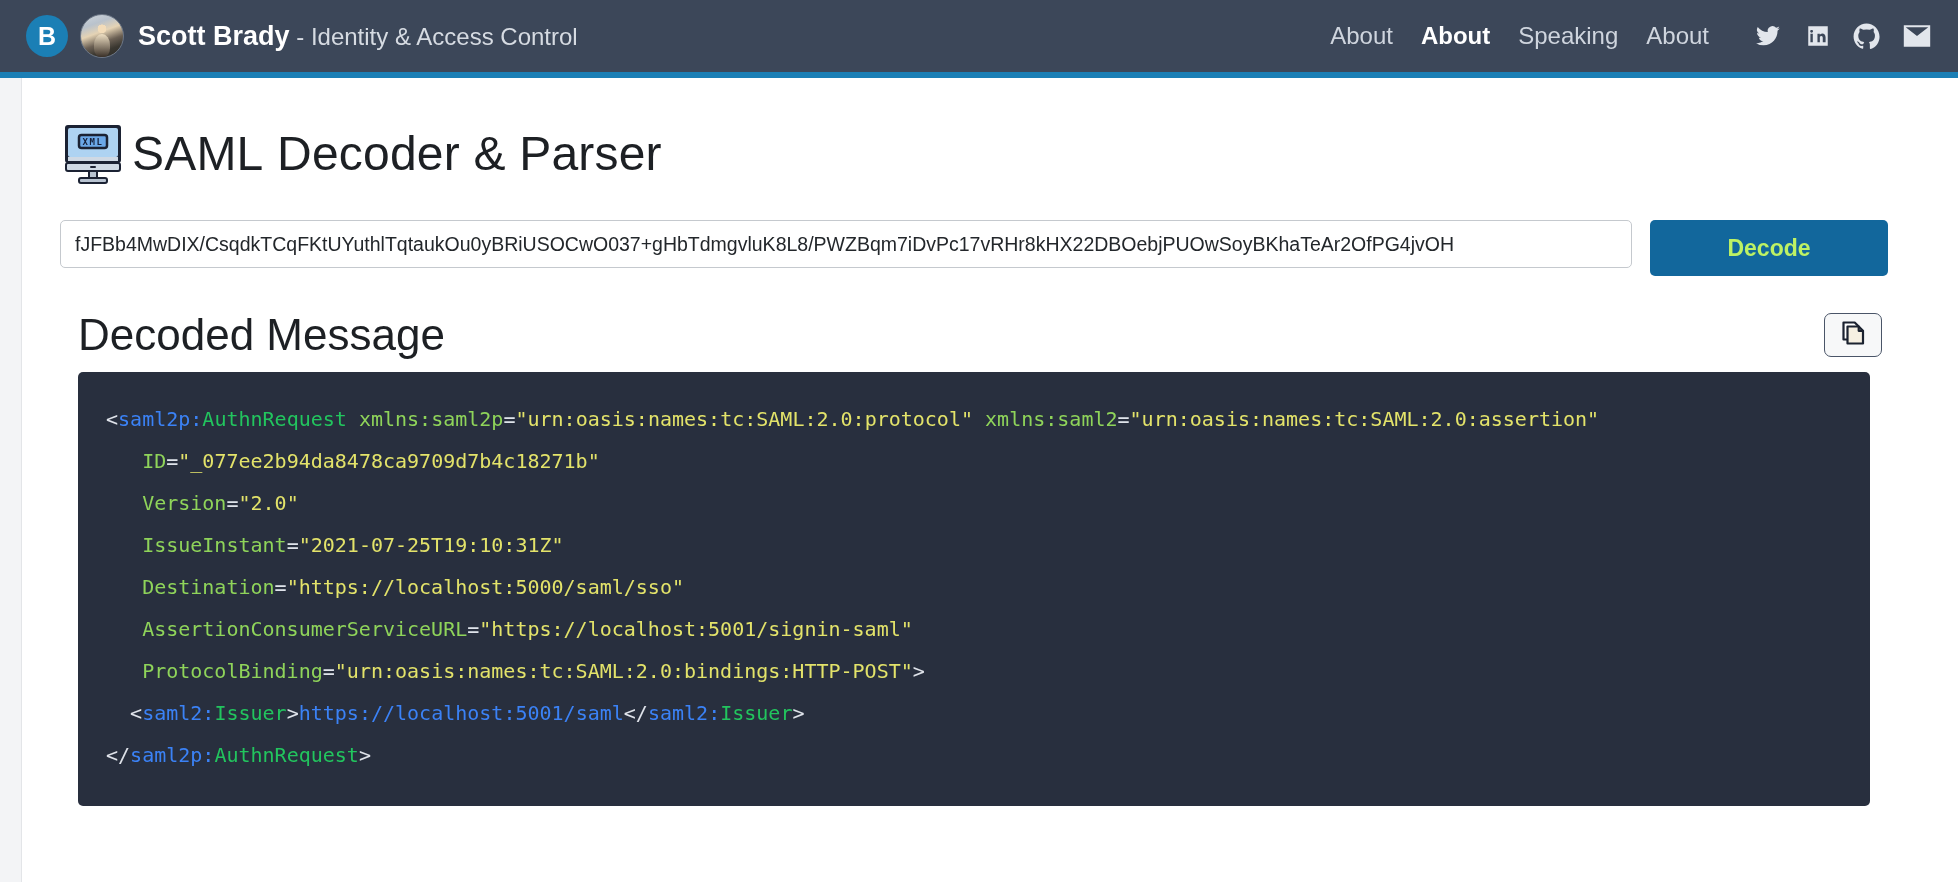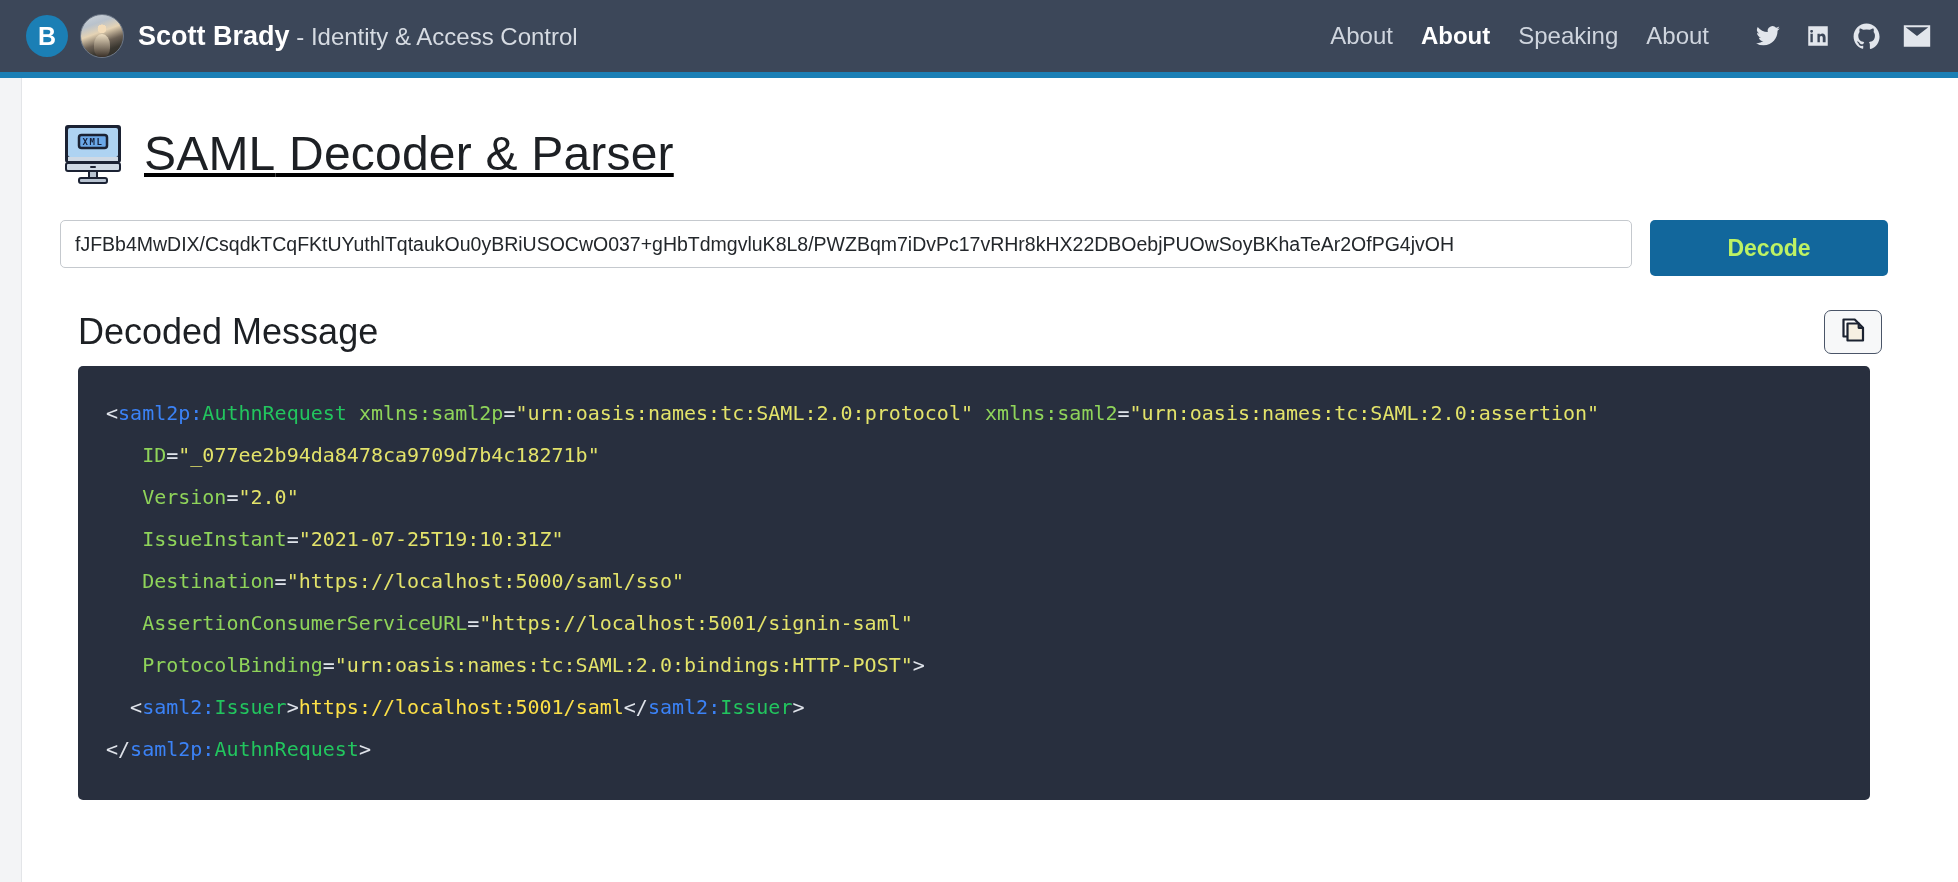--- a/index.html
+++ b/index.html
@@ -64,21 +64,21 @@
   .social svg { fill: #e2e6ec; display: block; }
 
   .header-rule { height: 6px; background: #1b7fb5; }
   .page-shell { padding: 0 0 0 0; position: relative; }
   .left-rail { position: absolute; left: 0; top: 0; width: 22px; height: 810px; background: #f3f4f6; border-right: 1px solid #e3e5e8; }
 
   
   .main {
     padding: 44px 70px 0 60px;
   }
-  .title-row { display: flex; align-items: center; gap: 18px; text-decoration: underline; }
+  .title-row { display: flex; align-items: center; gap: 6px; }
   .title-icon { width: 66px; height: 62px; flex: 0 0 auto; }
   .page-title {
     font-size: 48px; color: #1d2024; font-weight: 300; letter-spacing: 0.2px;
   }
   .page-title b { font-weight: 400; }
 
   .decode-row {
     margin-top: 36px;
     display: flex; align-items: stretch; gap: 18px;
   }
@@ -107,21 +107,21 @@
     margin-top: 12px;
     font-size: 19.5px; color: #5d6671;
   }
   .help-text a { color: #2a6fa0; text-decoration: underline; }
 
   .decoded-header {
     margin-top: 34px;
     display: flex; align-items: center;
     padding-left: 18px; padding-right: 6px;
   }
-  .decoded-title { font-size: 36px; color: #1d2024; font-weight: 300; }
+  .decoded-title { font-size: 44px; color: #1d2024; font-weight: 300; }
   .copy-btn {
     margin-left: auto;
     width: 58px; height: 44px;
     background: #f7f8f9;
     border: 1px solid #4a5568;
     border-radius: 7px;
     display: flex; align-items: center; justify-content: center;
     cursor: pointer;
   }
 
@@ -136,21 +136,21 @@
     color: #e6e9ef;
     white-space: pre;
     overflow: hidden;
   }
   .t-punc  { color: #dfe3ea; }
   .t-tag   { color: #22c55e; }
   .t-ns    { color: #3b82f6; }
   .t-attr  { color: #8fd45a; }
   .t-eq    { color: #dfe3ea; }
   .t-val   { color: #e3e36a; }
-  .t-text  { color: #fde047; margin-top: 36px; }
+  .t-text  { color: #3b82f6; margin-top: 36px; }
 </style>
 </head>
 <body>
 
 <div class="site-header">
   <div class="brand">
     <div class="logo-circle">B</div>
     <div class="avatar"></div>
     <div class="brand-name">
       <span>Scott Brady</span><span class="brand-tag"> - Identity &amp; Access Control</span>

